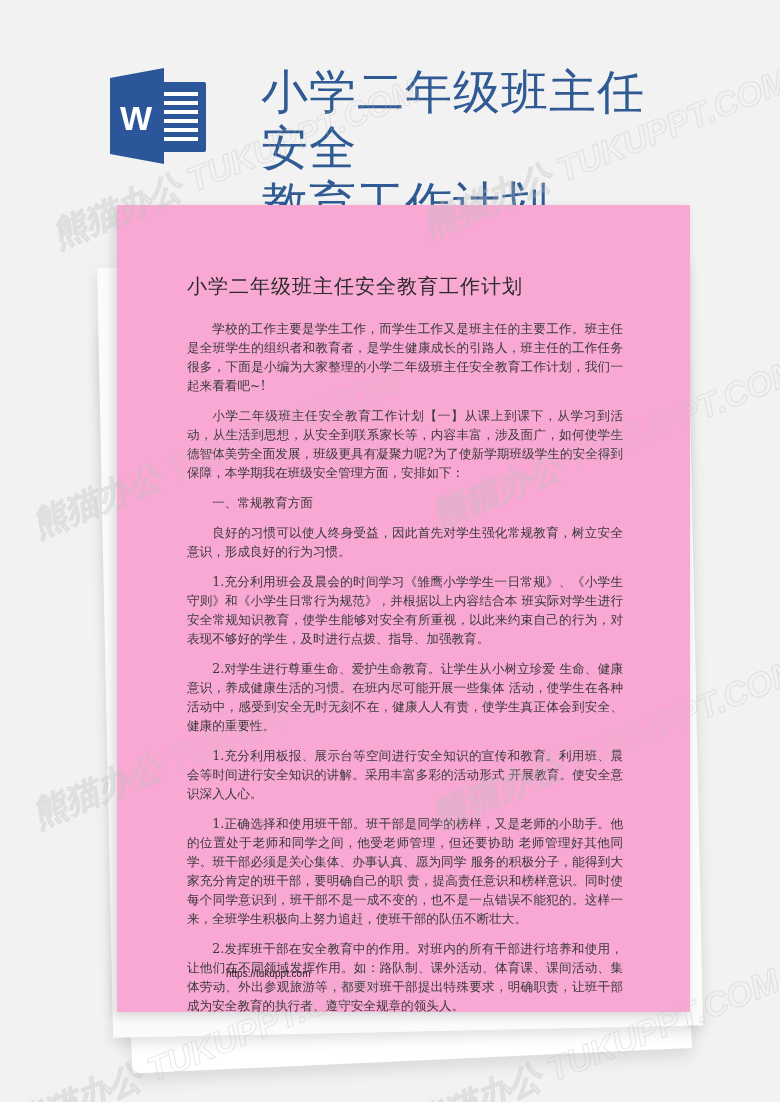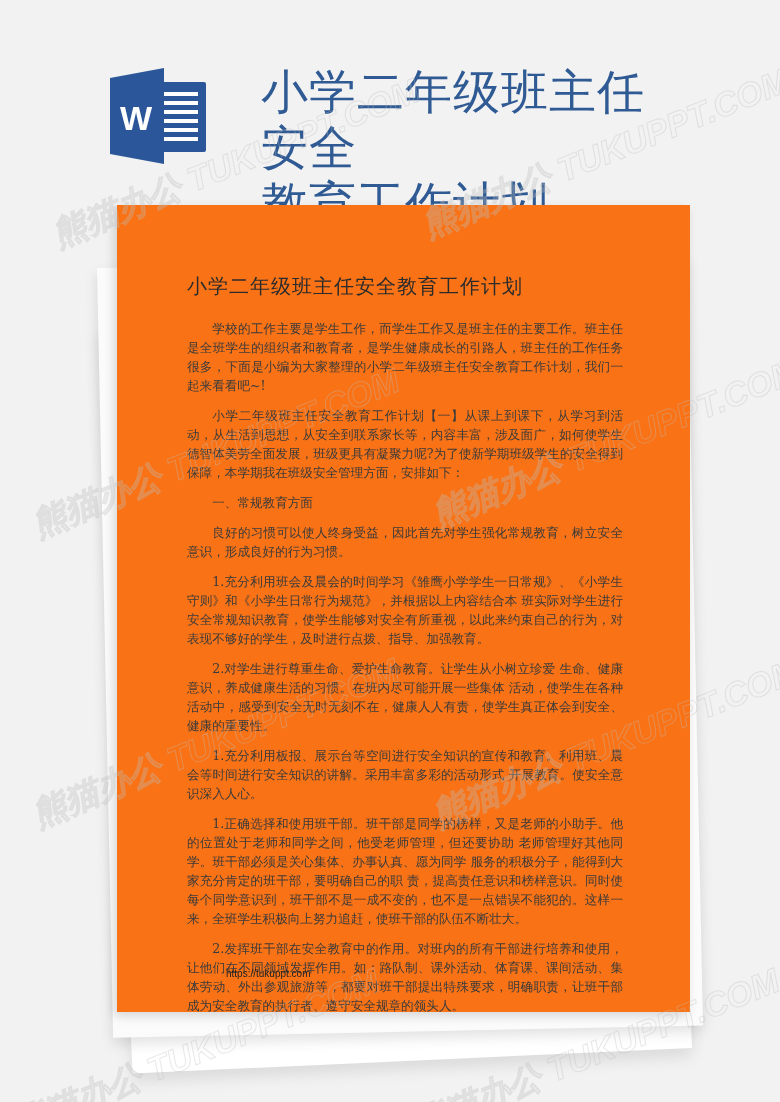--- a/index.html
+++ b/index.html
@@ -28,21 +28,21 @@
     box-shadow:0 6px 14px rgba(0,0,0,0.12);
   }
   .back-page-2 {
     position:absolute; left:132px; top:300px; width:560px; height:748px;
     background:#fff;
     transform:rotate(-2.6deg); transform-origin:right bottom;
     box-shadow:0 8px 16px rgba(0,0,0,0.10);
   }
   .page {
     position:absolute; left:117px; top:205px; width:573px; height:807px;
-    background:#f97316;
+    background:#f9a8d4;
     box-shadow:-3px 4px 10px rgba(0,0,0,0.15);
   }
   .doc-title {
     position:absolute; left:70px; top:68px;
     font-size:20px; color:#2b2b2b; letter-spacing:1px;
   }
   .doc-body {
     position:absolute; left:70px; top:114px; width:436px;
     font-size:12.6px; line-height:19px; color:#3a3a3a;
   }

